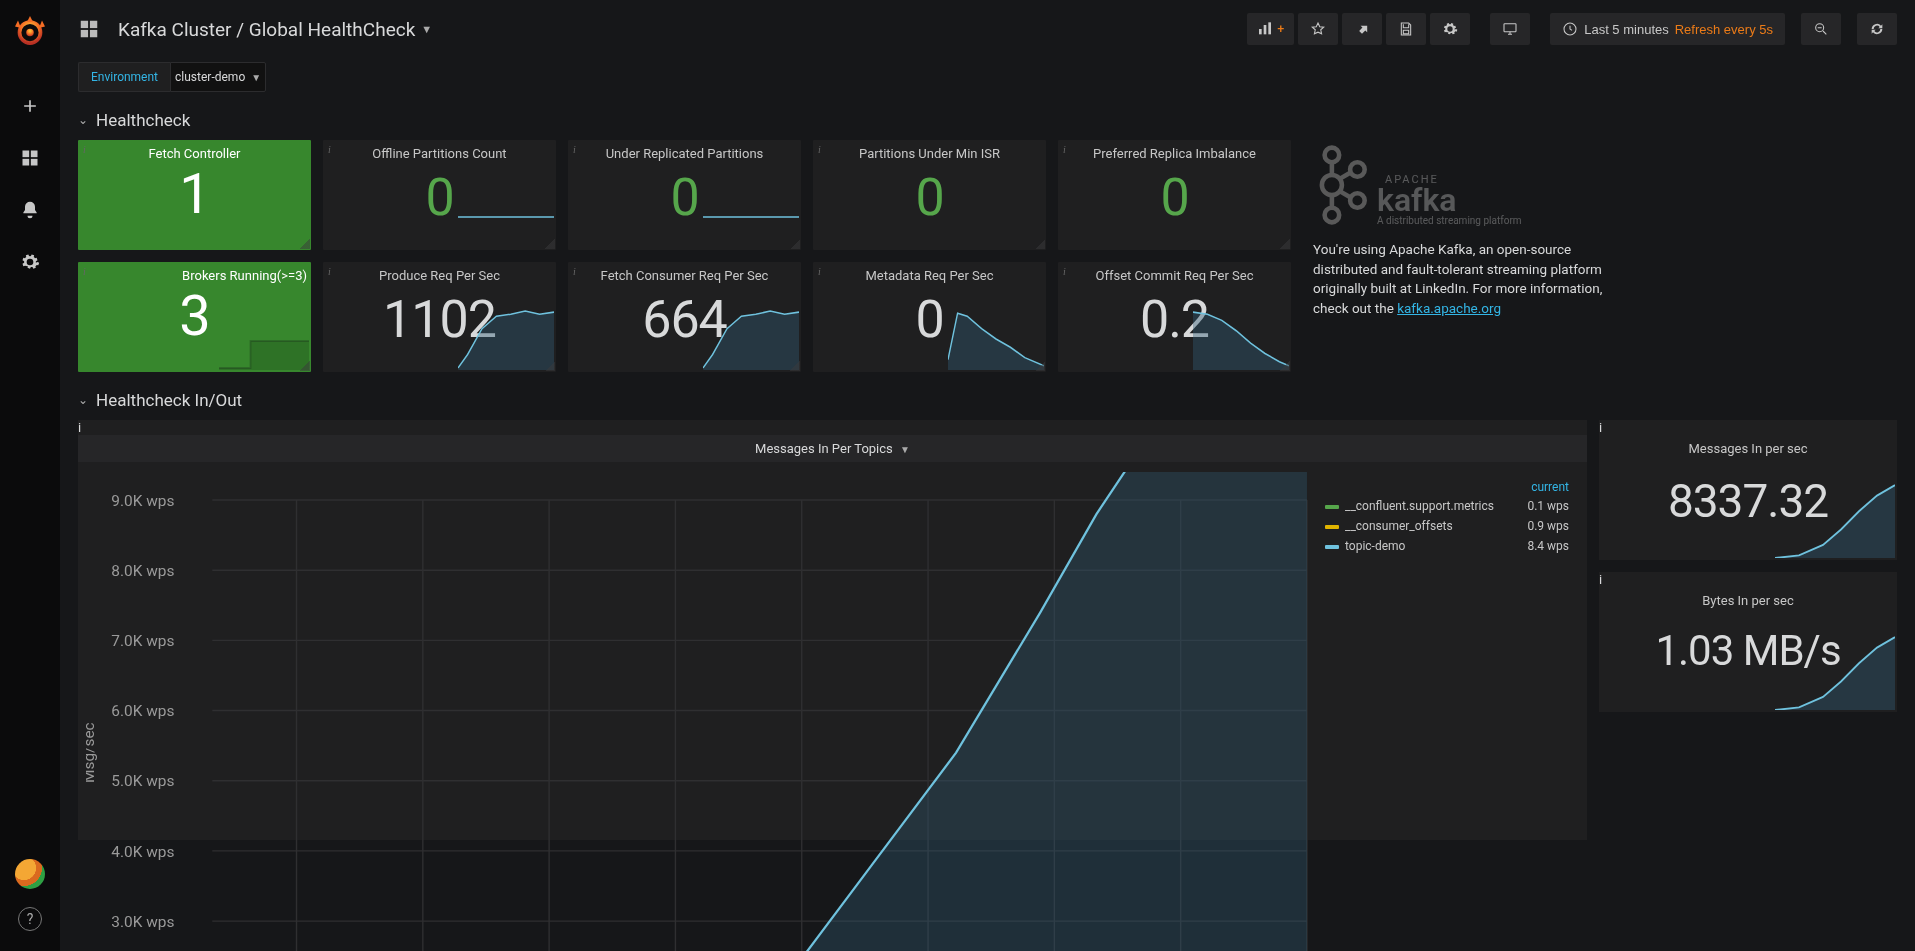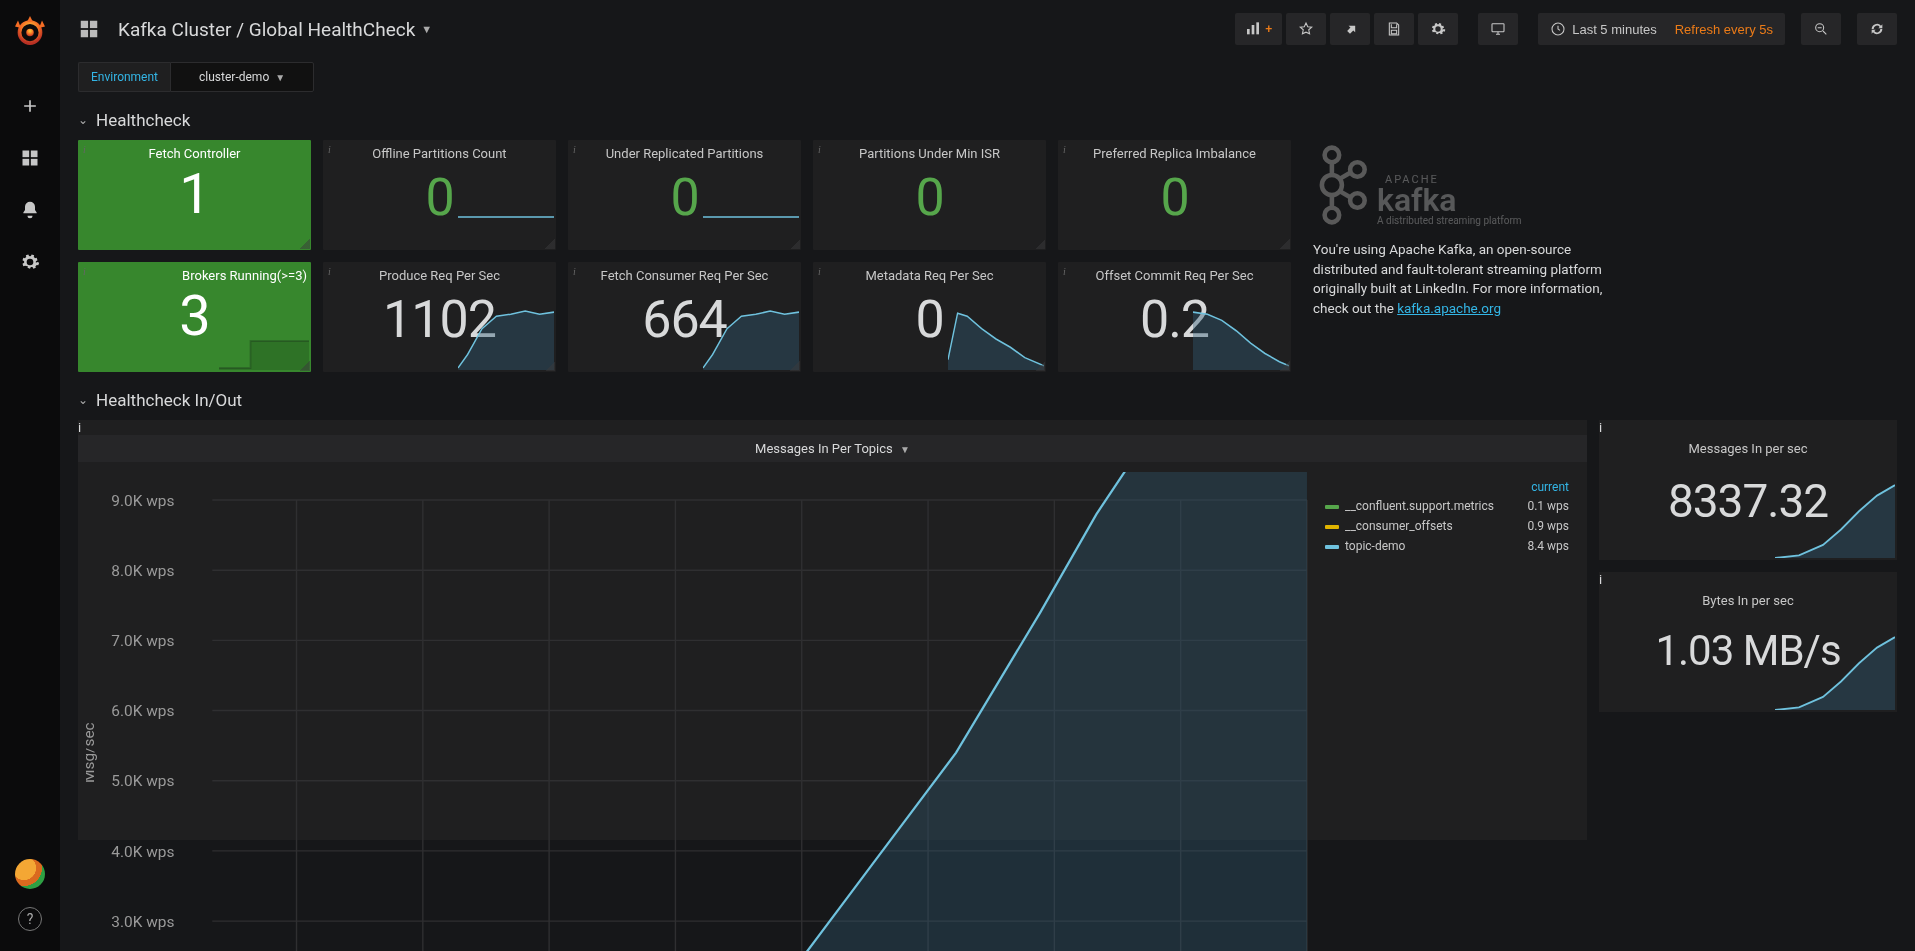--- a/index.html
+++ b/index.html
@@ -108,21 +108,21 @@
     padding: 0 10px;
     border-radius: 2px;
     display:flex; align-items:center; justify-content:center;
     cursor:pointer;
     font-size:13px;
     gap:6px;
   }
   .toolbar-btn.sep { margin-left:4px; }
   .toolbar-btn svg { width:16px; height:16px; fill:#c7c7c7; }
   .toolbar-btn.wide { padding: 0 12px; }
-  .toolbar-btn .orange { color: var(--accent-orange); margin-left: 12px; }
+  .toolbar-btn .orange { color: var(--accent-orange); }
   .toolbar-btn .addpanel-plus { color:#eb7b18; font-weight:bold; font-size:12px; margin-left:-2px; }
   .toolbar-group { display:flex; gap:4px; }
 
   
   .var-row {
     display:flex; align-items:center;
     gap:0;
     margin: 10px 0 6px 0;
   }
   .var-label {
@@ -130,21 +130,21 @@
     color: #33b5e5;
     padding: 7px 12px;
     font-size: 12px;
     border: 1px solid #2c2c2e;
     border-right: none;
     border-radius: 2px 0 0 2px;
   }
   .var-value {
     background: #111;
     color: var(--text);
-    padding: 7px 28px;
+    padding: 7px 4px;
     font-size: 12px;
     border: 1px solid #2c2c2e;
     border-radius: 0 2px 2px 0;
     display:flex; align-items:center; gap:6px;
     cursor:pointer;
   }
   .var-value .caret { font-size:10px; color:#aaa; }
 
   
   .row-header {

